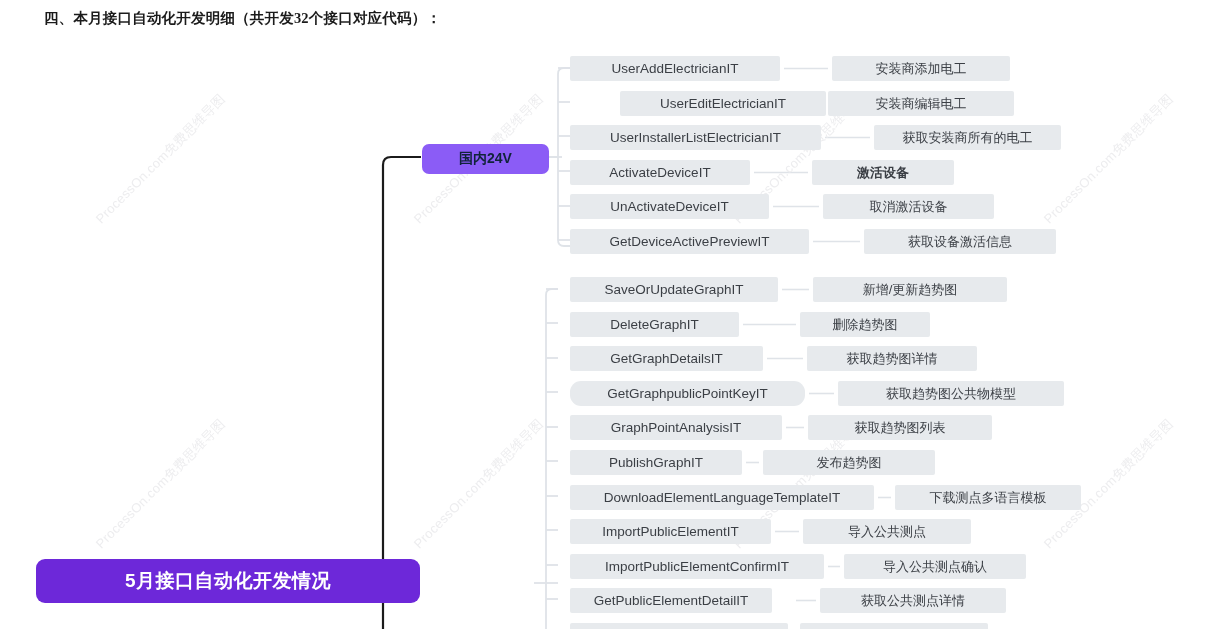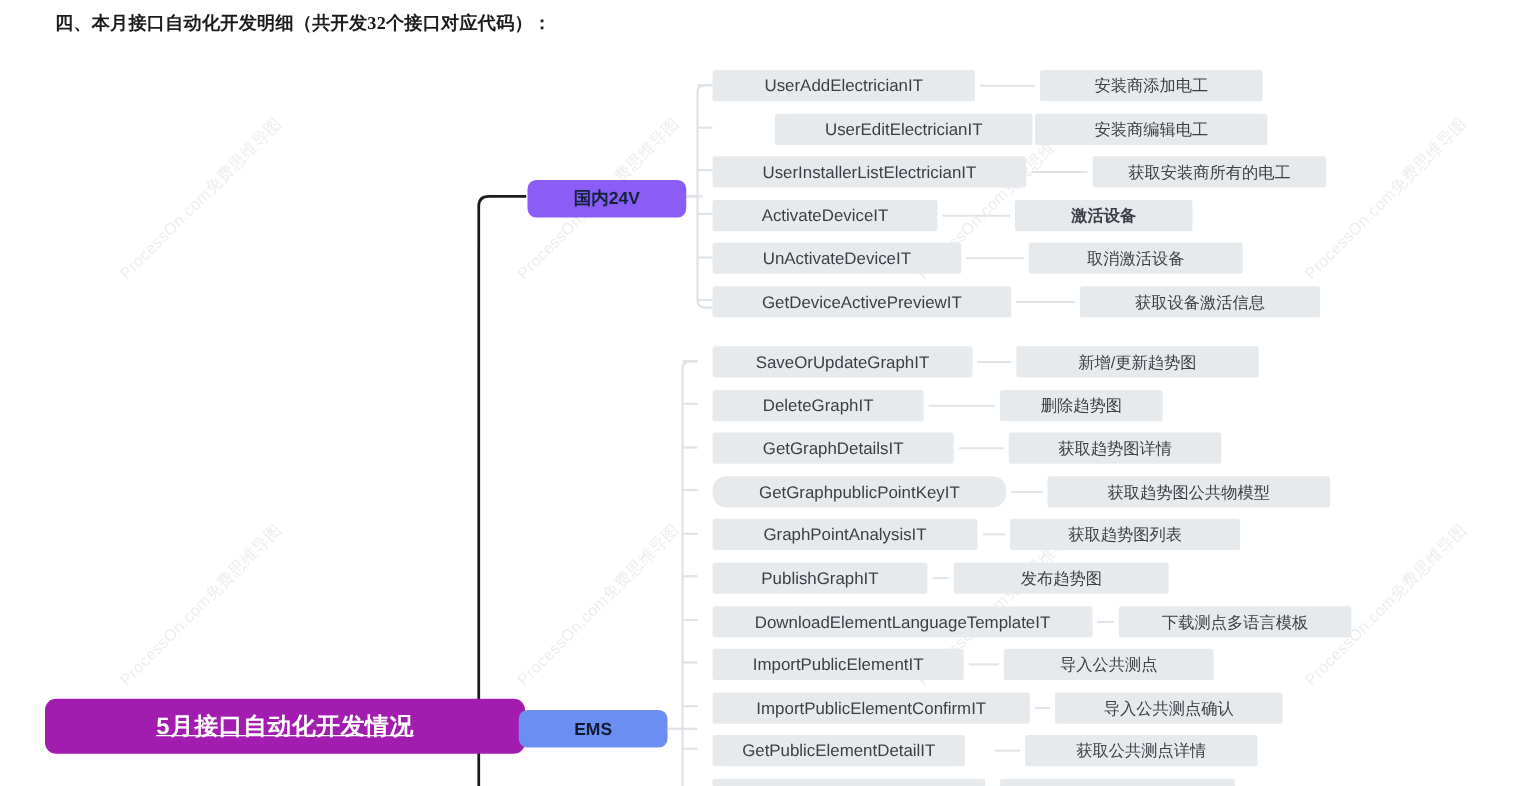--- a/index.html
+++ b/index.html
@@ -63,30 +63,29 @@
   }
 
   
   .node-root {
     position: absolute;
     left: 36px;
     top: 519px;
     width: 384px;
     height: 44px;
     border-radius: 9px;
-    background: #a21caf;
+    background: #6d28d9;
     color: #ffffff;
     font-size: 19px;
     font-weight: 700;
     display: flex;
     align-items: center;
     justify-content: center;
     letter-spacing: 0.5px;
     box-sizing: border-box;
-    text-decoration: underline;
   }
 
   
   .node-branch {
     position: absolute;
     height: 30px;
     border-radius: 7px;
     display: flex;
     align-items: center;
     justify-content: center;
@@ -213,21 +212,20 @@
   <div class="wm" style="left:410px; top:500px;">ProcessOn.com免费思维导图</div>
   <div class="wm" style="left:730px; top:175px;">ProcessOn.com免费思维导图</div>
   <div class="wm" style="left:730px; top:500px;">ProcessOn.com免费思维导图</div>
   <div class="wm" style="left:1040px; top:175px;">ProcessOn.com免费思维导图</div>
   <div class="wm" style="left:1040px; top:500px;">ProcessOn.com免费思维导图</div>
 
   <div class="node-root">5月接口自动化开发情况</div>
 
   <div class="node-branch b-domestic">国内24V</div>
 
-  <div class="node-branch b-ems">EMS</div>
 
   <div id="leaf-layer">
       <div class="leaf" style="left: 570px; top: 16px; width: 210px;">UserAddElectricianIT</div>
       <div class="leafdesc" style="left: 832px; top: 16px; width: 178px;">安装商添加电工</div>
       <div class="leaf" style="left: 572px; top: 51px; width: 206px; margin-left: 48px;">UserEditElectricianIT</div>
       <div class="leafdesc" style="left: 828px; top: 51px; width: 186px;">安装商编辑电工</div>
       <div class="leaf" style="left: 570px; top: 85px; width: 251px;">UserInstallerListElectricianIT</div>
       <div class="leafdesc" style="left: 874px; top: 85px; width: 187px;">获取安装商所有的电工</div>
       <div class="leaf" style="left: 570px; top: 120px; width: 180px;">ActivateDeviceIT</div>
       <div class="leafdesc" style="left: 812px; top: 120px; width: 142px; font-weight: bold;">激活设备</div>

